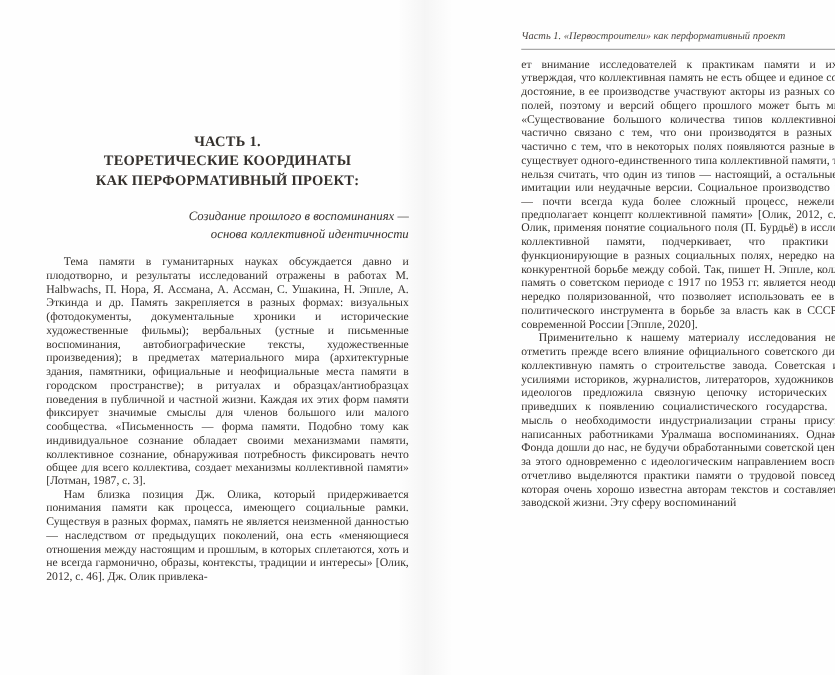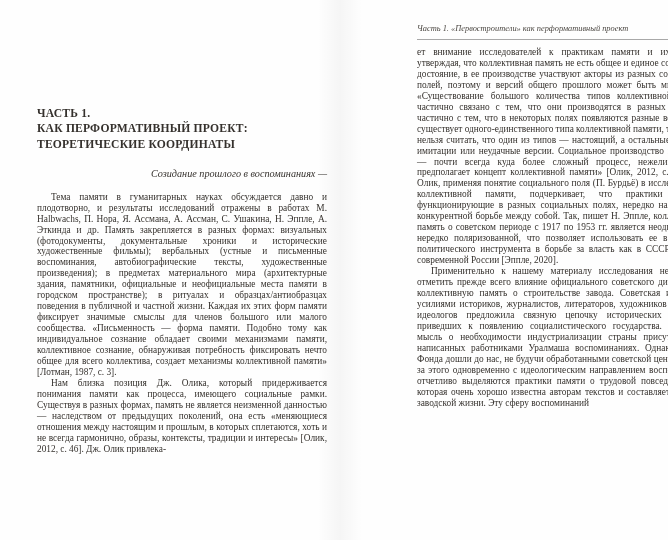--- a/index.html
+++ b/index.html
@@ -24,20 +24,21 @@
   .page{position:absolute;top:0;height:540px;width:290px;}
   .page-left{left:37px;}
   .page-right{left:373px;margin-left:44px;}
 
   
   .chapter-title{
     margin:106px 0 0 0;
     font-size:11.6px;
     line-height:15.4px;
     font-weight:bold;
+    text-align:center;
     letter-spacing:0.2px;
   }
   .chapter-title span{display:block;}
   .subtitle{
     margin:15px 0 0 0;
     font-size:10.2px;
     line-height:13.5px;
     font-style:italic;
     font-weight:normal;
     text-align:right;
@@ -72,25 +73,26 @@
 </style>
 </head>
 <body>
 
 <div class="spread">
   <div class="gutter-shadow"></div>
 
   <section class="page page-left">
     <h1 class="chapter-title">
       <span>ЧАСТЬ 1.</span>
+      <span>ТЕОРЕТИЧЕСКИЕ КООРДИНАТЫ</span>
       <span>КАК ПЕРФОРМАТИВНЫЙ ПРОЕКТ:</span>
-      <span>ТЕОРЕТИЧЕСКИЕ КООРДИНАТЫ</span>
     </h1>
     <h2 class="subtitle">
       <span>Созидание прошлого в воспоминаниях —</span>
+      <span>основа коллективной идентичности</span>
     </h2>
     <div class="body-block">
       <p class="body indent">Тема памяти в гуманитарных науках обсуждается давно и плодотворно, и результаты исследований отражены в работах М. Halbwachs, П. Нора, Я. Ассмана, А. Ассман, С. Ушакина, Н. Эппле, А. Эткинда и др. Память закрепляется в разных формах: визуальных (фотодокументы, документальные хроники и исторические художественные фильмы); вербальных (устные и письменные воспоминания, автобиографические тексты, художественные произведения); в предметах материального мира (архитектурные здания, памятники, официальные и неофициальные места памяти в городском пространстве); в ритуалах и образцах/антиобразцах поведения в публичной и частной жизни. Каждая их этих форм памяти фиксирует значимые смыслы для членов большого или малого сообщества. «Письменность — форма памяти. Подобно тому как индивидуальное сознание обладает своими механизмами памяти, коллективное сознание, обнаруживая потребность фиксировать нечто общее для всего коллектива, создает механизмы коллективной памяти» [Лотман, 1987, с. 3].</p>
       <p class="body indent">Нам близка позиция Дж. Олика, который придерживается понимания памяти как процесса, имеющего социальные рамки. Существуя в разных формах, память не является неизменной данностью — наследством от предыдущих поколений, она есть «меняющиеся отношения между настоящим и прошлым, в которых сплетаются, хоть и не всегда гармонично, образы, контексты, традиции и интересы» [Олик, 2012, с. 46]. Дж. Олик привлека-</p>
     </div>
   </section>
 
   <section class="page page-right">
     <header class="running-header">
       <span class="rh-title">Часть 1. «Первостроители» как перформативный проект</span>

